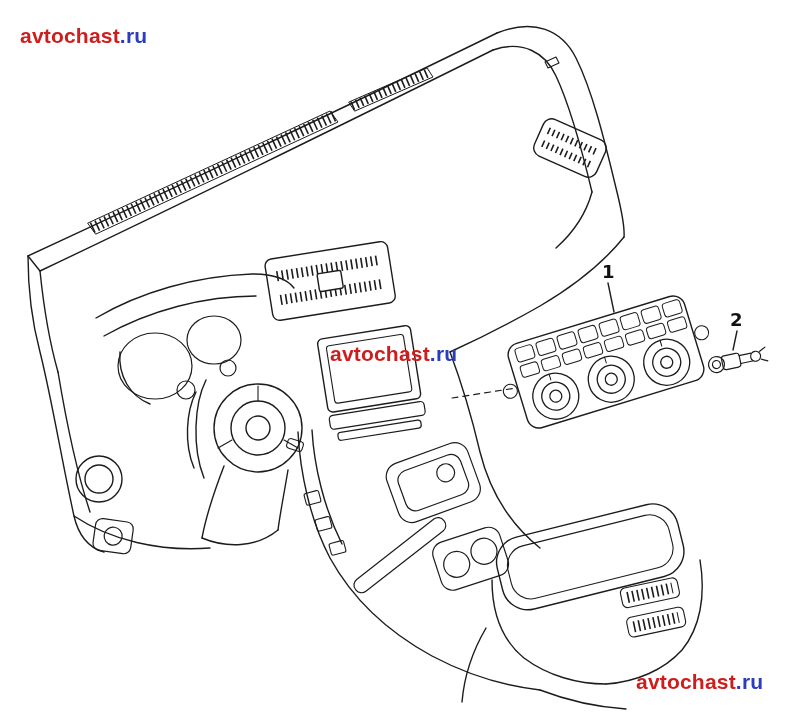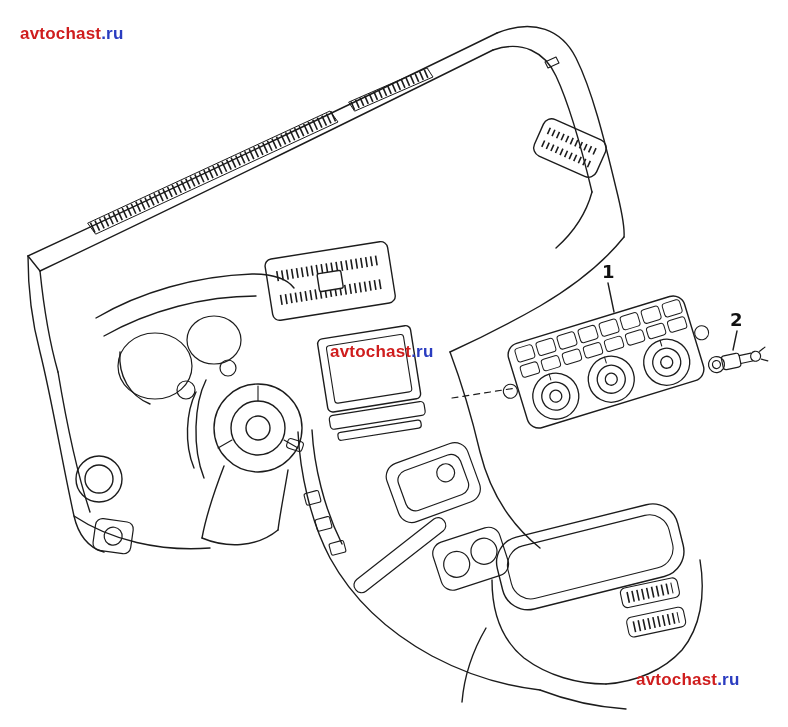--- a/index.html
+++ b/index.html
@@ -8,21 +8,21 @@
     width:788px;height:727px;
     background:#ffffff;
     overflow:hidden;
     font-family:"Liberation Sans", sans-serif;
   }
   svg{position:absolute;left:0;top:0;}
   .watermark{
     position:absolute;
     font-family:"Liberation Sans", sans-serif;
     font-weight:bold;
-    font-size:17px;
+    font-size:21px;
     letter-spacing:.2px;
     white-space:nowrap;
     user-select:none;
   }
   .wm-brand{color:#cf1d1d;}
   .wm-tld{color:#2a3cc0;}
   .wm-top-left{left:20px;top:24px;}
   .wm-center{left:330px;top:342px;}
   .wm-bottom-right{left:636px;top:670px;}
   .callout-text{

